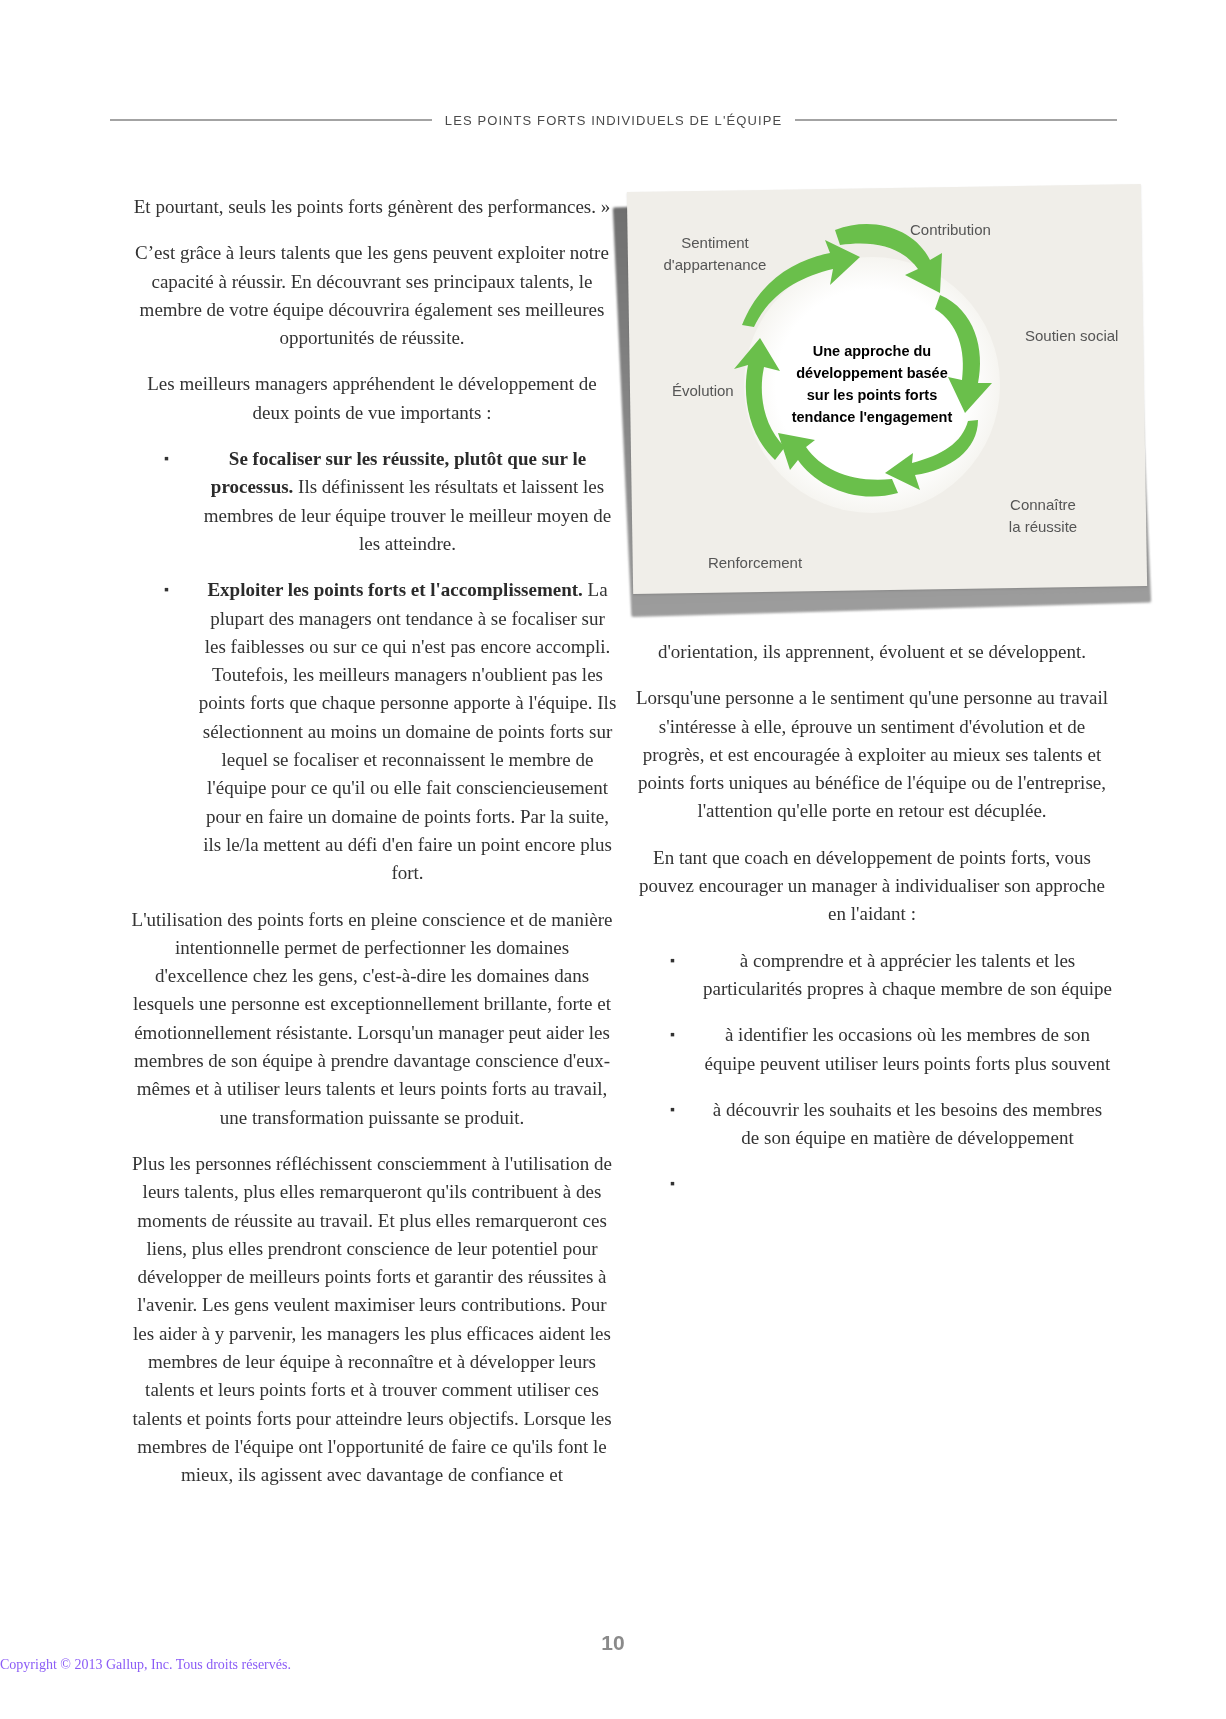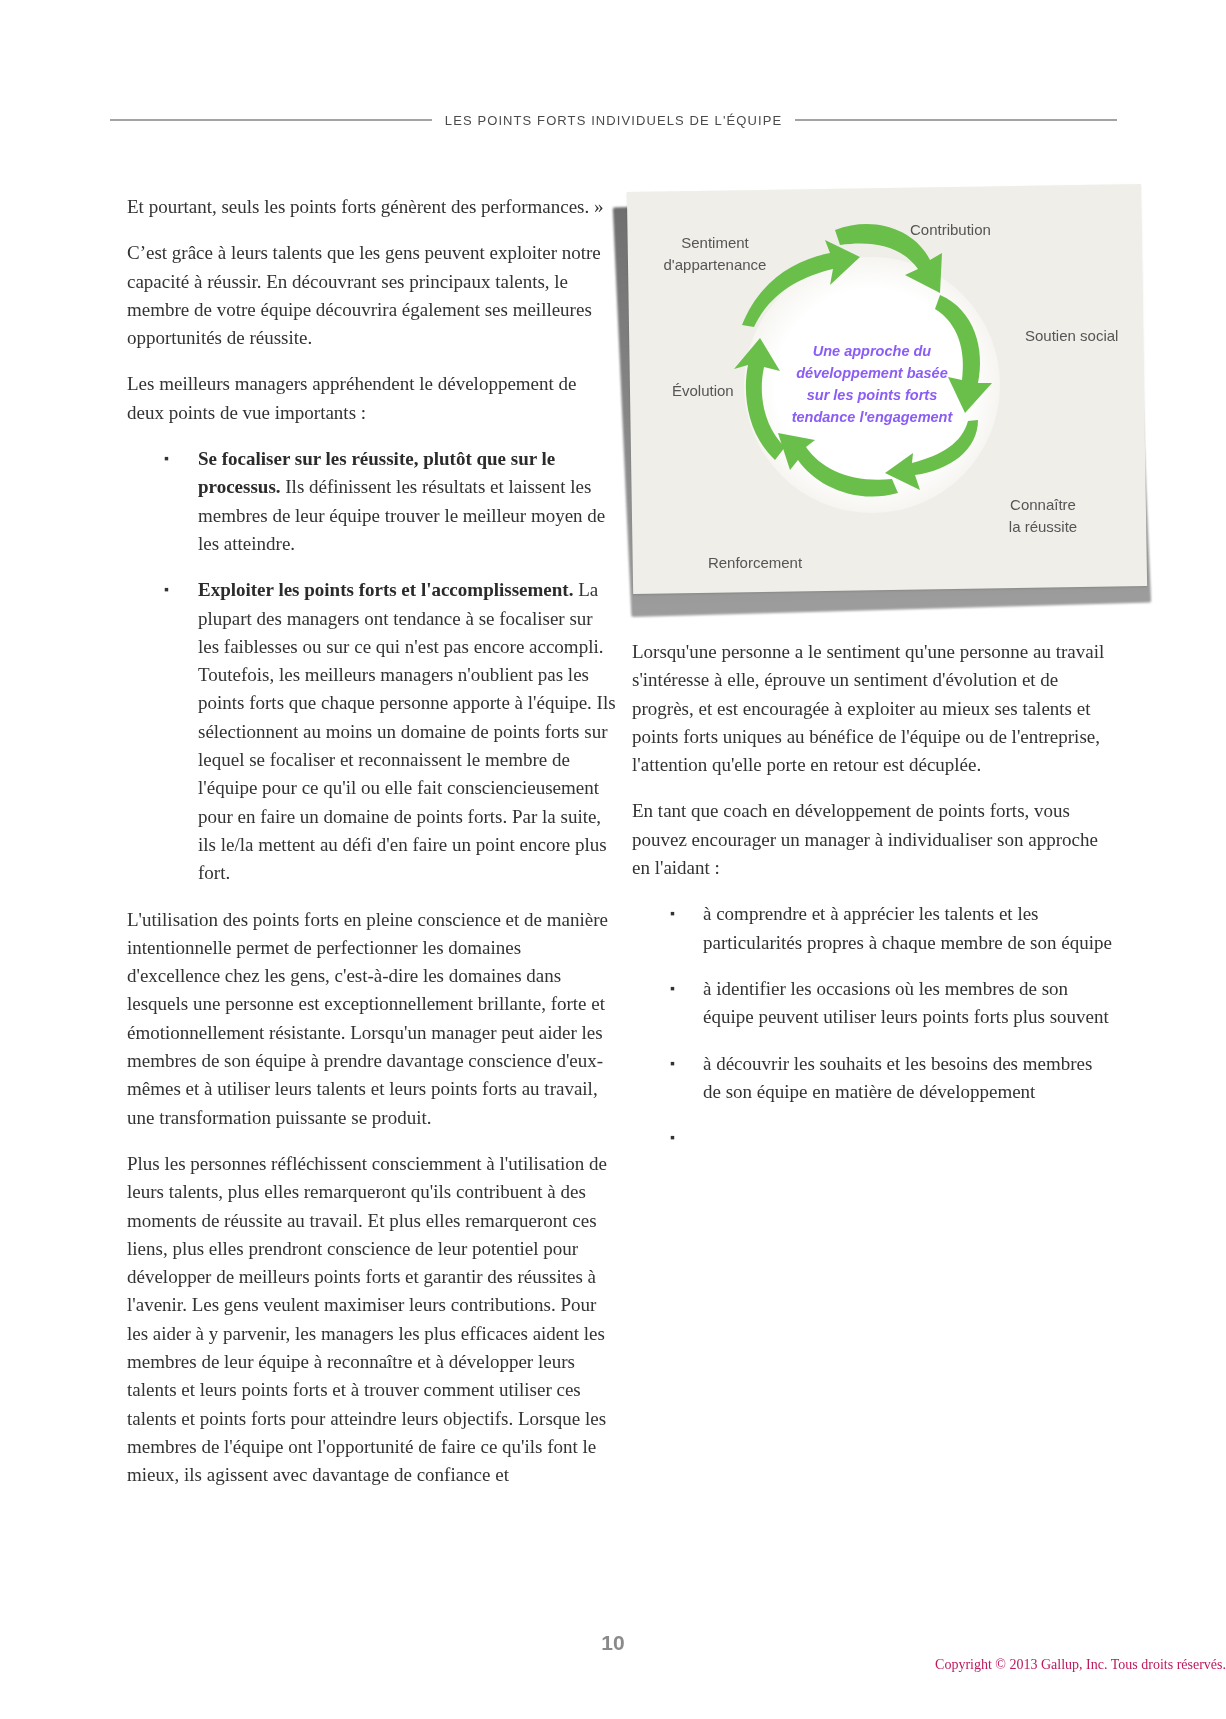--- a/index.html
+++ b/index.html
@@ -1,17 +1,17 @@
 <!DOCTYPE html>
 <html><head>
 <meta charset="utf-8">
 <style>
   html, body { margin: 0; padding: 0; background: #ffffff; }
   body { width: 1226px; height: 1719px; position: relative; overflow: hidden; }
-  .serif { font-family: "Liberation Serif", "DejaVu Serif", serif; color: #333333; }
+  .serif { font-family: "Liberation Serif", "DejaVu Serif", serif; color: #333333; text-align: center; }
   .sans { font-family: "Liberation Sans", "DejaVu Sans", sans-serif; }
 
   
   .page-header { position: absolute; left: 110px; top: 106px; width: 1007px; height: 28px; display: flex; align-items: center; }
   .page-header .rule { flex: 1; height: 2px; background: #a3a3a3; }
   .page-header .title { padding: 0 13px; font-size: 13px; letter-spacing: 1.1px; color: #4a4a4a; white-space: nowrap; }
 
   
   .col { position: absolute; font-size: 19px; line-height: 28.3px; }
   .col p { margin: 0 0 18px 0; }
@@ -29,25 +29,25 @@
 
   
   .card-shadow { position: absolute; left: 622px; top: 200px; width: 520px; height: 410px;
     background: linear-gradient(180deg, #6f6f6f, #9d9d9d); transform: rotate(-1.6deg) skewX(1deg);
     filter: blur(1.2px); border-radius: 2px; }
   .card { position: absolute; left: 630px; top: 188px; width: 514px; height: 402px;
     background: #f0eee9; transform: rotate(-0.9deg); box-shadow: 0 1px 2px rgba(0,0,0,0.12); }
   .diagram { position: absolute; left: 630px; top: 185px; width: 520px; height: 410px; }
   .dlabel { position: absolute; font-size: 15px; color: #555555; text-align: center; line-height: 22px; white-space: nowrap; }
   .center-text { position: absolute; left: 762px; top: 340px; width: 220px; text-align: center;
-    font-size: 14.5px; font-weight: bold; color: #8b5cf6; line-height: 22px; font-style: italic; }
+    font-size: 14.5px; font-weight: bold; color: #000000; line-height: 22px; }
 
   
   .page-number { position: absolute; left: 0; width: 1226px; top: 1631px; text-align: center; font-size: 21px; font-weight: bold; color: #8a8a8a; }
-  .copyright { position: absolute; left: 0; width: 1226px; top: 1657px; text-align: right; font-size: 14px; color: #be185d; }
+  .copyright { position: absolute; left: 0; width: 1226px; top: 1657px; text-align: left; font-size: 14px; color: #8b5cf6; }
 </style>
 </head>
 <body>
 
 <div class="page-header">
   <div class="rule"></div>
   <div class="title sans">LES POINTS FORTS INDIVIDUELS DE L'ÉQUIPE</div>
   <div class="rule"></div>
 </div>
 
@@ -111,20 +111,21 @@
   <div>la réussite</div>
 </div>
 <div class="dlabel sans" style="left:700px; top:519px; width:110px;margin-top:33px;">Renforcement</div>
 <div class="dlabel sans" style="left:672px; top:380px;">Évolution</div>
 <div class="dlabel sans" style="left:660px; top:232px; width:110px;">
   <div>Sentiment</div>
   <div>d'appartenance</div>
 </div>
 
 <div class="col col-right serif">
+  <p>d'orientation, ils apprennent, évoluent et se développent.</p>
   <p>Lorsqu'une personne a le sentiment qu'une personne au travail s'intéresse à elle, éprouve un sentiment d'évolution et de progrès, et est encouragée à exploiter au mieux ses talents et points forts uniques au bénéfice de l'équipe ou de l'entreprise, l'attention qu'elle porte en retour est décuplée.</p>
   <p>En tant que coach en développement de points forts, vous pouvez encourager un manager à individualiser son approche en l'aidant :</p>
   <ul class="blist">
     <li>
       <span class="bullet">▪</span>
       <span>à comprendre et à apprécier les talents et les particularités propres à chaque membre de son équipe</span>
     </li>
     <li>
       <span class="bullet">▪</span>
       <span>à identifier les occasions où les membres de son équipe peuvent utiliser leurs points forts plus souvent</span>

